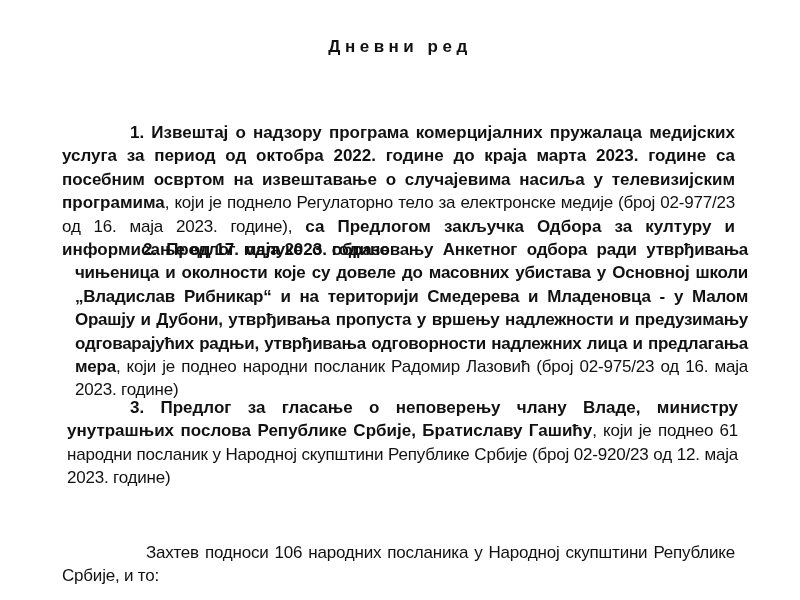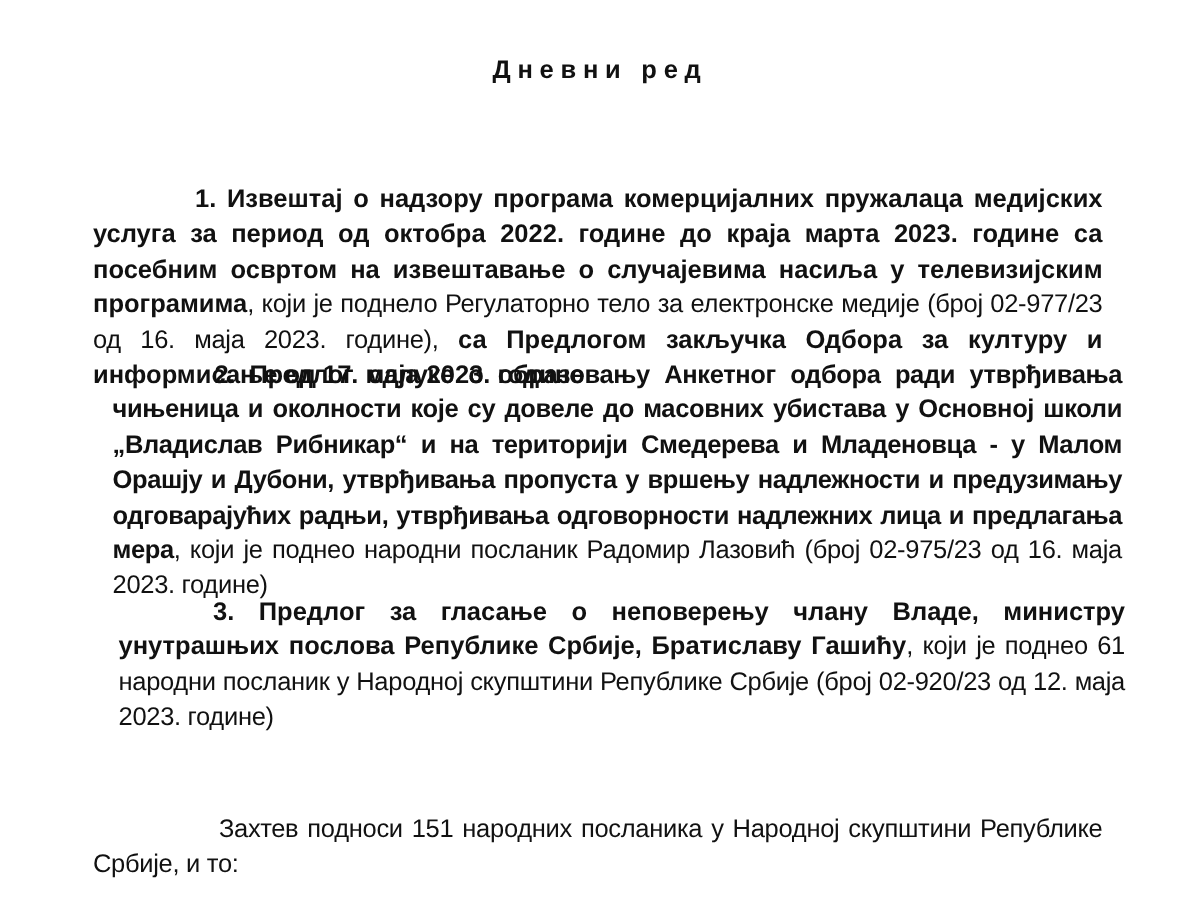--- a/index.html
+++ b/index.html
@@ -6,27 +6,27 @@
   body { width:800px; height:600px; overflow:hidden; position:relative;
          font-family:"Liberation Sans", sans-serif; color:#111; }
   .title { position:absolute; top:37px; left:0; width:800px; text-align:center;
            font-weight:bold; font-size:17px; letter-spacing:4.5px; }
   .para { position:absolute; font-size:17px; line-height:23.4px; text-align:justify;
           text-indent:68px; }
   .b { font-weight:bold; }
   .n { font-weight:normal; letter-spacing:-0.2px; }
   #p1 { top:121px; left:62px; width:673px; }
   #p2 { top:238px; left:75px; width:673px; letter-spacing:-0.25px; }
-  #p3 { top:396px; left:79px; width:671px; text-indent:63px; }
+  #p3 { top:396px; left:67px; width:671px; text-indent:63px; }
   #p4 { top:541px; left:62px; width:673px; text-indent:84px; letter-spacing:-0.2px; }
 </style>
 </head>
 <body>
 
 <div class="title">Дневни ред</div>
 
 <div class="para" id="p1"><span class="b">1. Извештај о надзору програма комерцијалних пружалаца медијских услуга за период од октобра 2022. године до краја марта 2023. године са посебним освртом на извештавање о случајевима насиља у телевизијским програмима</span><span class="n">, који је поднело Регулаторно тело за електронске медије (број 02-977/23 од 16. маја 2023. године), </span><span class="b">са Предлогом закључка Одбора за културу и информисање од 17. маја 2023. године</span></div>
 
 <div class="para" id="p2"><span class="b">2. Предлог одлуке о образовању Анкетног одбора ради утврђивања чињеница и околности које су довеле до масовних убистава у Основној школи „Владислав Рибникар“ и на територији Смедерева и Младеновца - у Малом Орашју и Дубони, утврђивања пропуста у вршењу надлежности и предузимању одговарајућих радњи, утврђивања одговорности надлежних лица и предлагања мера</span><span class="n">, који је поднео народни посланик Радомир Лазовић (број 02-975/23 од 16. маја 2023. године)</span></div>
 
 <div class="para" id="p3"><span class="b">3. Предлог за гласање о неповерењу члану Владе, министру унутрашњих послова Републике Србије, Братиславу Гашићу</span><span class="n">, који је поднео 61 народни посланик у Народној скупштини Републике Србије (број 02-920/23 од 12. маја 2023. године)</span></div>
 
-<div class="para" id="p4">Захтев подноси 151 народних посланика у Народној скупштини Републике Србије, и то:</div>
+<div class="para" id="p4">Захтев подноси 106 народних посланика у Народној скупштини Републике Србије, и то:</div>
 
 </body></html>

